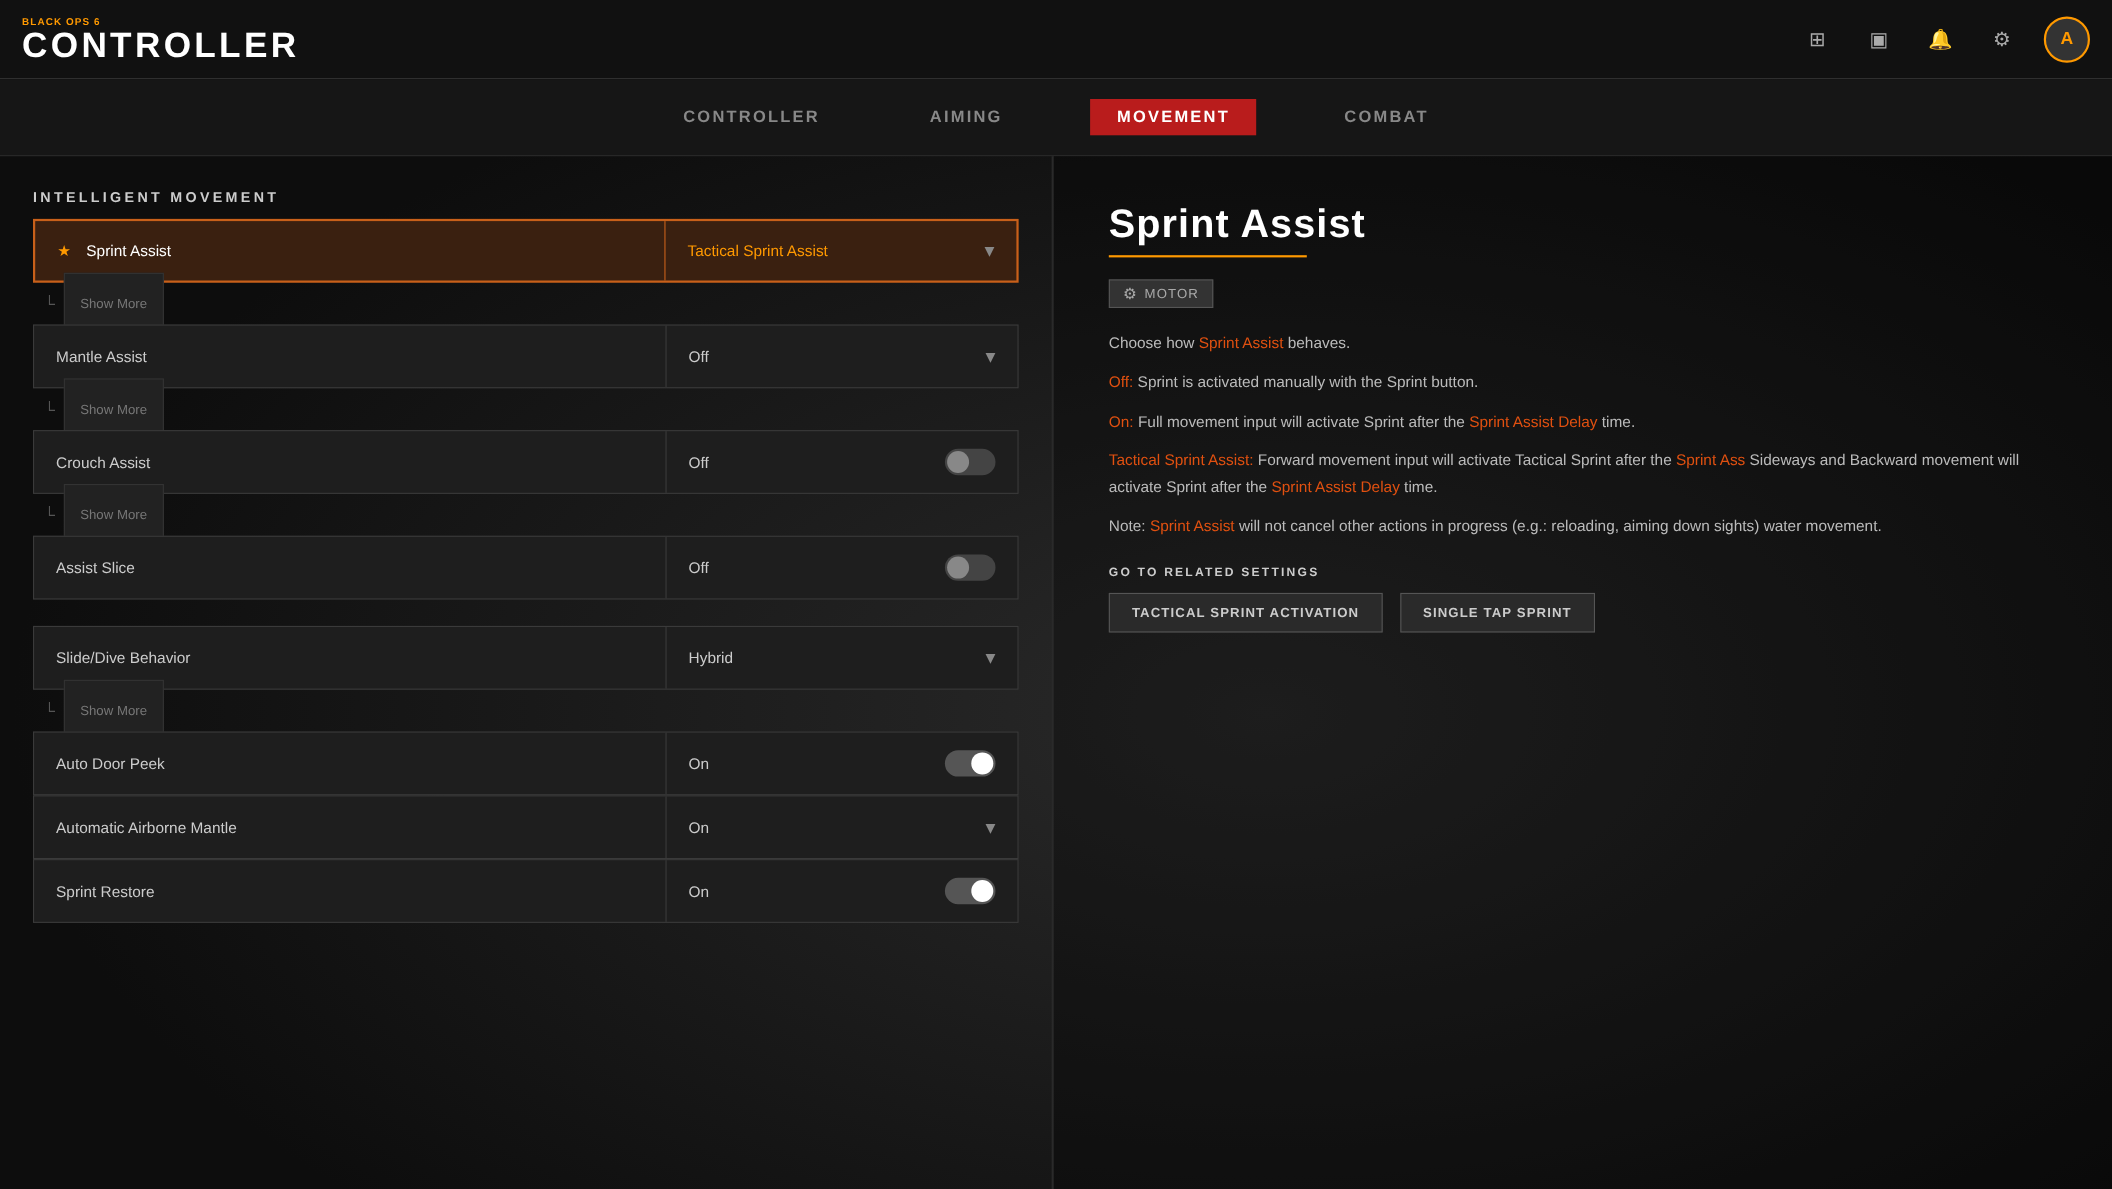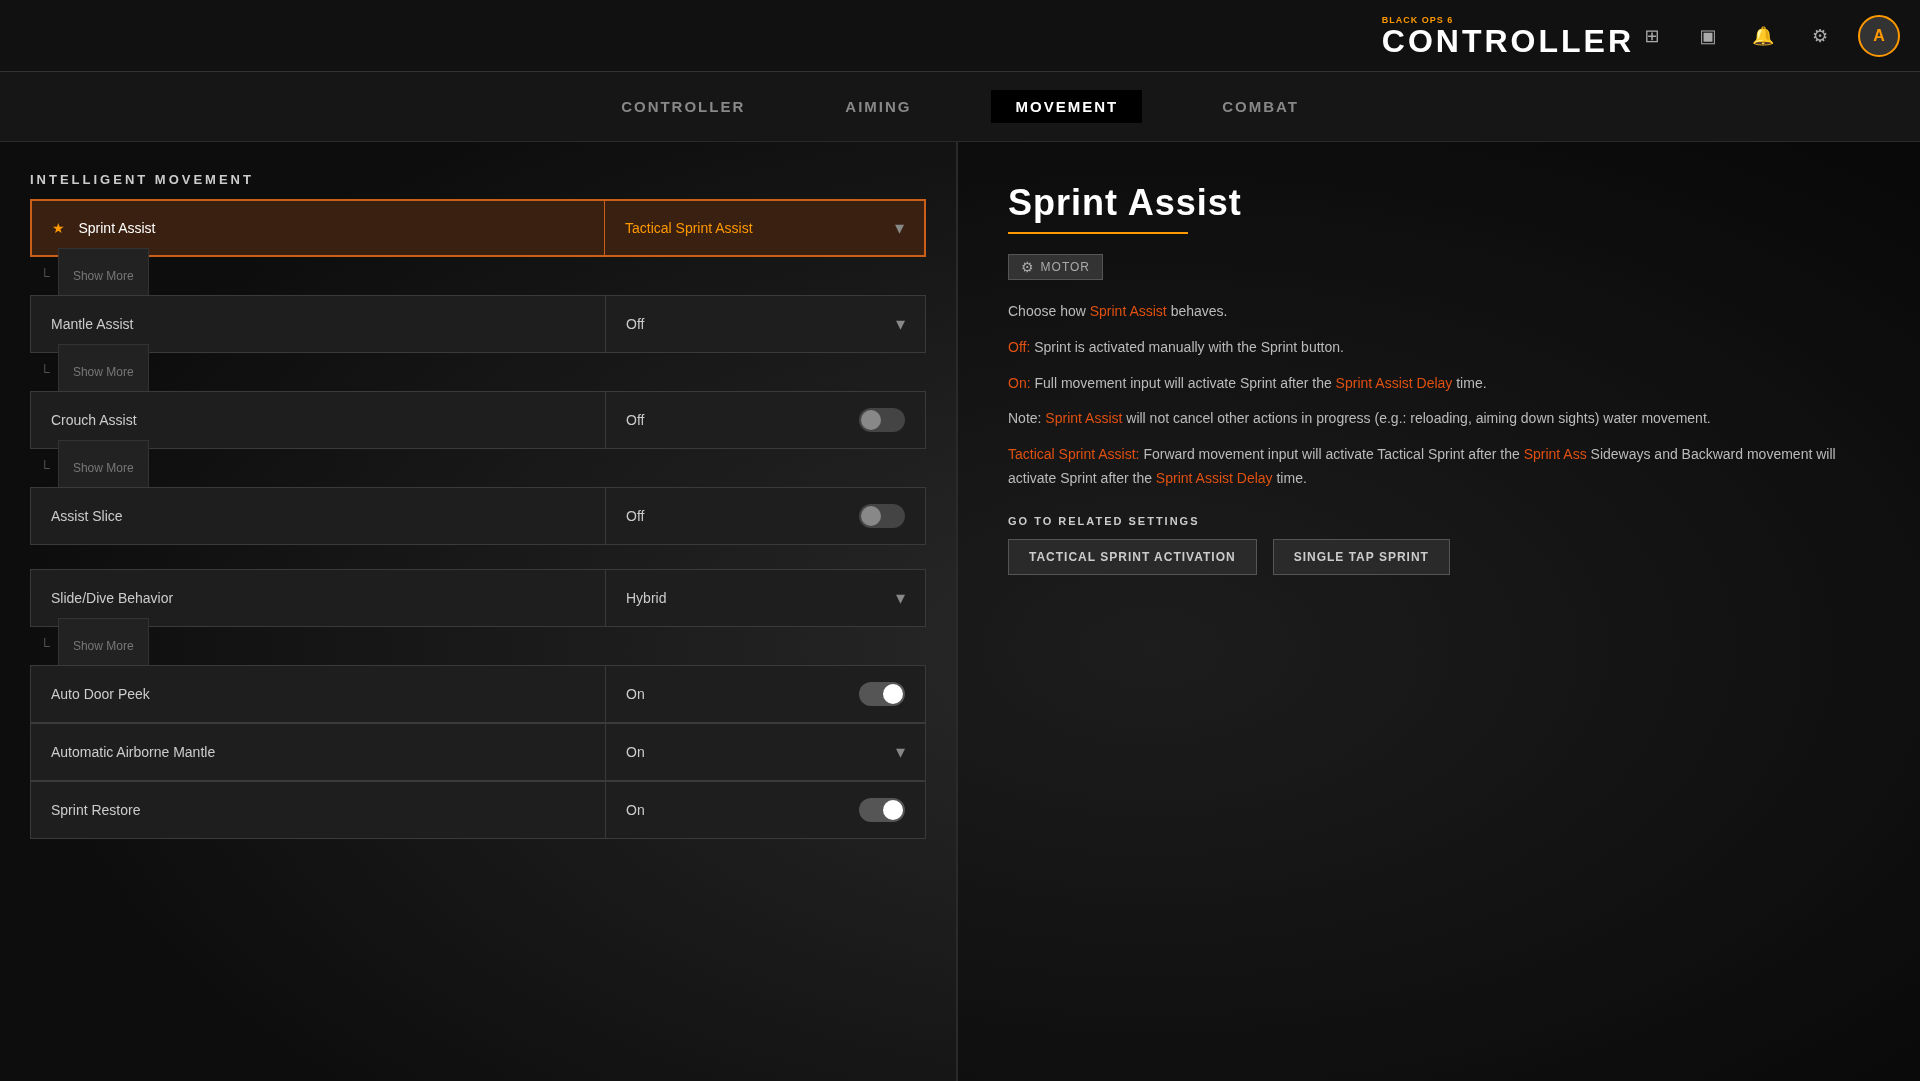--- a/index.html
+++ b/index.html
@@ -26,21 +26,21 @@
       position: relative;
       z-index: 1;
       width: 1920px;
       height: 1081px;
     }
 
     
     .top-bar {
       display: flex;
       align-items: center;
-      justify-content: flex-end;
+      justify-content: space-between;
       height: 72px;
       background: #111;
       border-bottom: 1px solid #333;
       padding: 0 20px;
     }
 
     .logo-area {
       display: flex;
       flex-direction: column;
       justify-content: center;
@@ -106,21 +106,21 @@
       font-weight: bold;
       letter-spacing: 2px;
       text-transform: uppercase;
       color: #888;
       cursor: pointer;
       padding: 8px 20px;
     }
 
     .nav-tab.active {
       color: #fff;
-      background: #000000;
+      background: #b91c1c;
       padding: 8px 24px;
     }
 
     
     .main-content {
       display: flex;
       height: calc(1081px - 72px - 70px);
     }
 
     
@@ -503,25 +503,25 @@
 
       <p class="detail-text">
         <span class="highlight">Off:</span> Sprint is activated manually with the Sprint button.
       </p>
 
       <p class="detail-text">
         <span class="highlight">On:</span> Full movement input will activate Sprint after the <span class="highlight">Sprint Assist Delay</span> time.
       </p>
 
       <p class="detail-text">
+        <span class="highlight">Tactical Sprint Assist:</span> Forward movement input will activate Tactical Sprint after the <span class="highlight">Sprint Ass</span> Sideways and Backward movement will activate Sprint after the <span class="highlight">Sprint Assist Delay</span> time.
+      </p>
+
+      <p class="detail-text">
         Note: <span class="highlight">Sprint Assist</span> will not cancel other actions in progress (e.g.: reloading, aiming down sights) water movement.
-      </p>
-
-      <p class="detail-text">
-        <span class="highlight">Tactical Sprint Assist:</span> Forward movement input will activate Tactical Sprint after the <span class="highlight">Sprint Ass</span> Sideways and Backward movement will activate Sprint after the <span class="highlight">Sprint Assist Delay</span> time.
       </p>
 
       <div class="go-related-title">GO TO RELATED SETTINGS</div>
 
       <div class="related-buttons">
         <button class="related-btn">Tactical Sprint Activation</button>
         <button class="related-btn">SINGLE TAP SPRINT</button>
       </div>
 
     </div>

